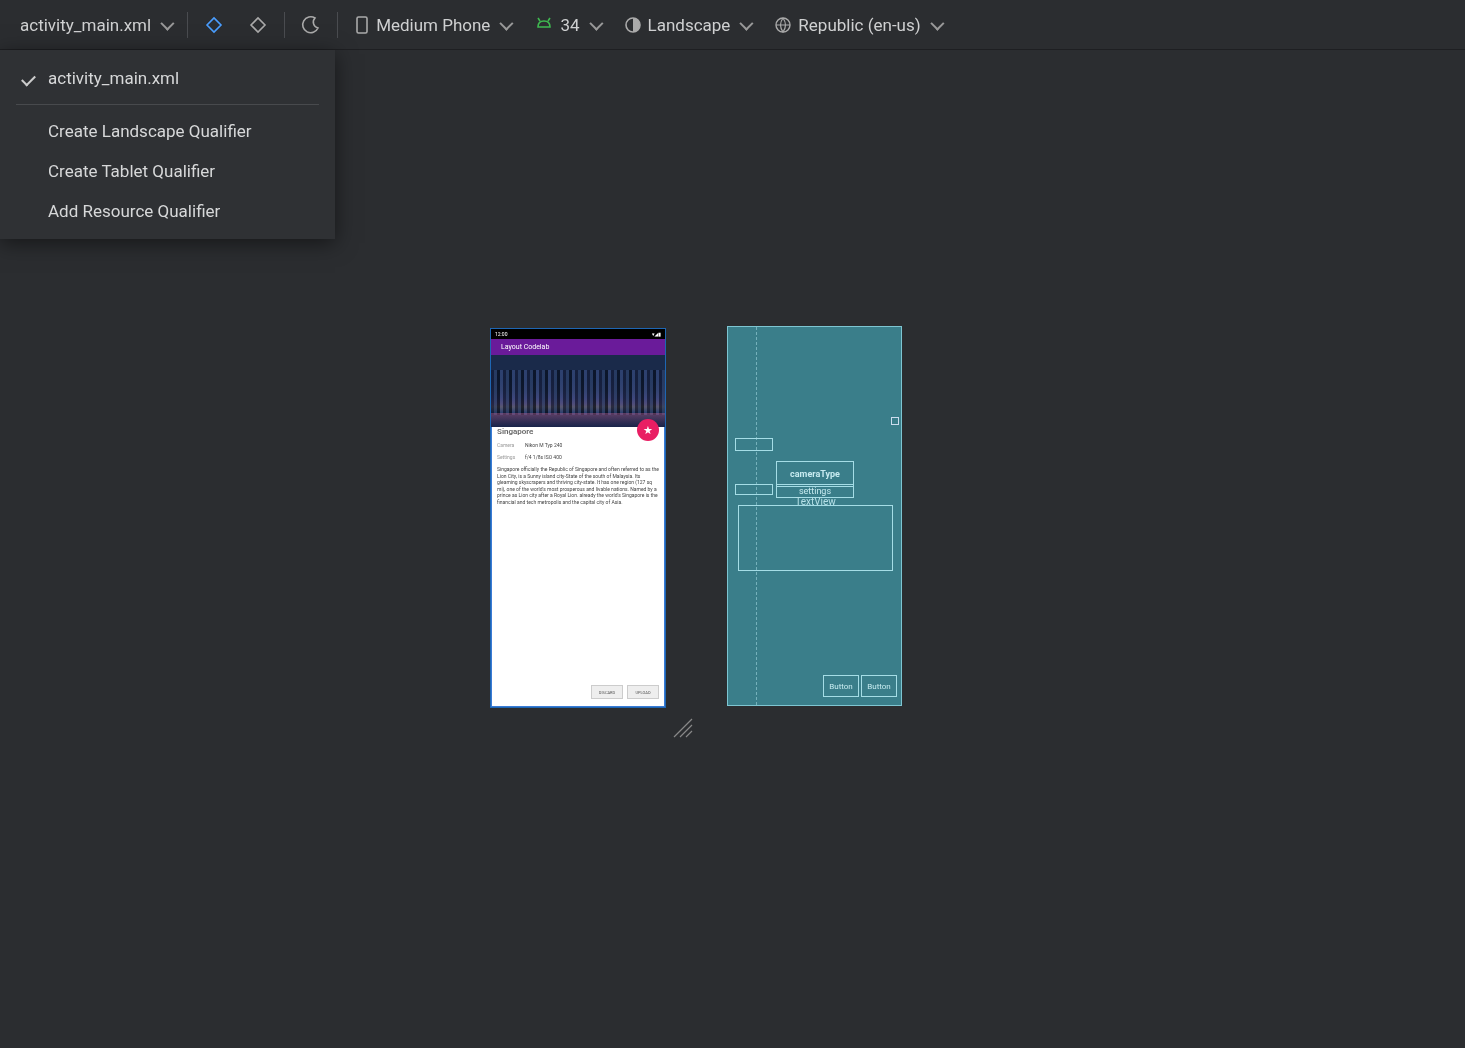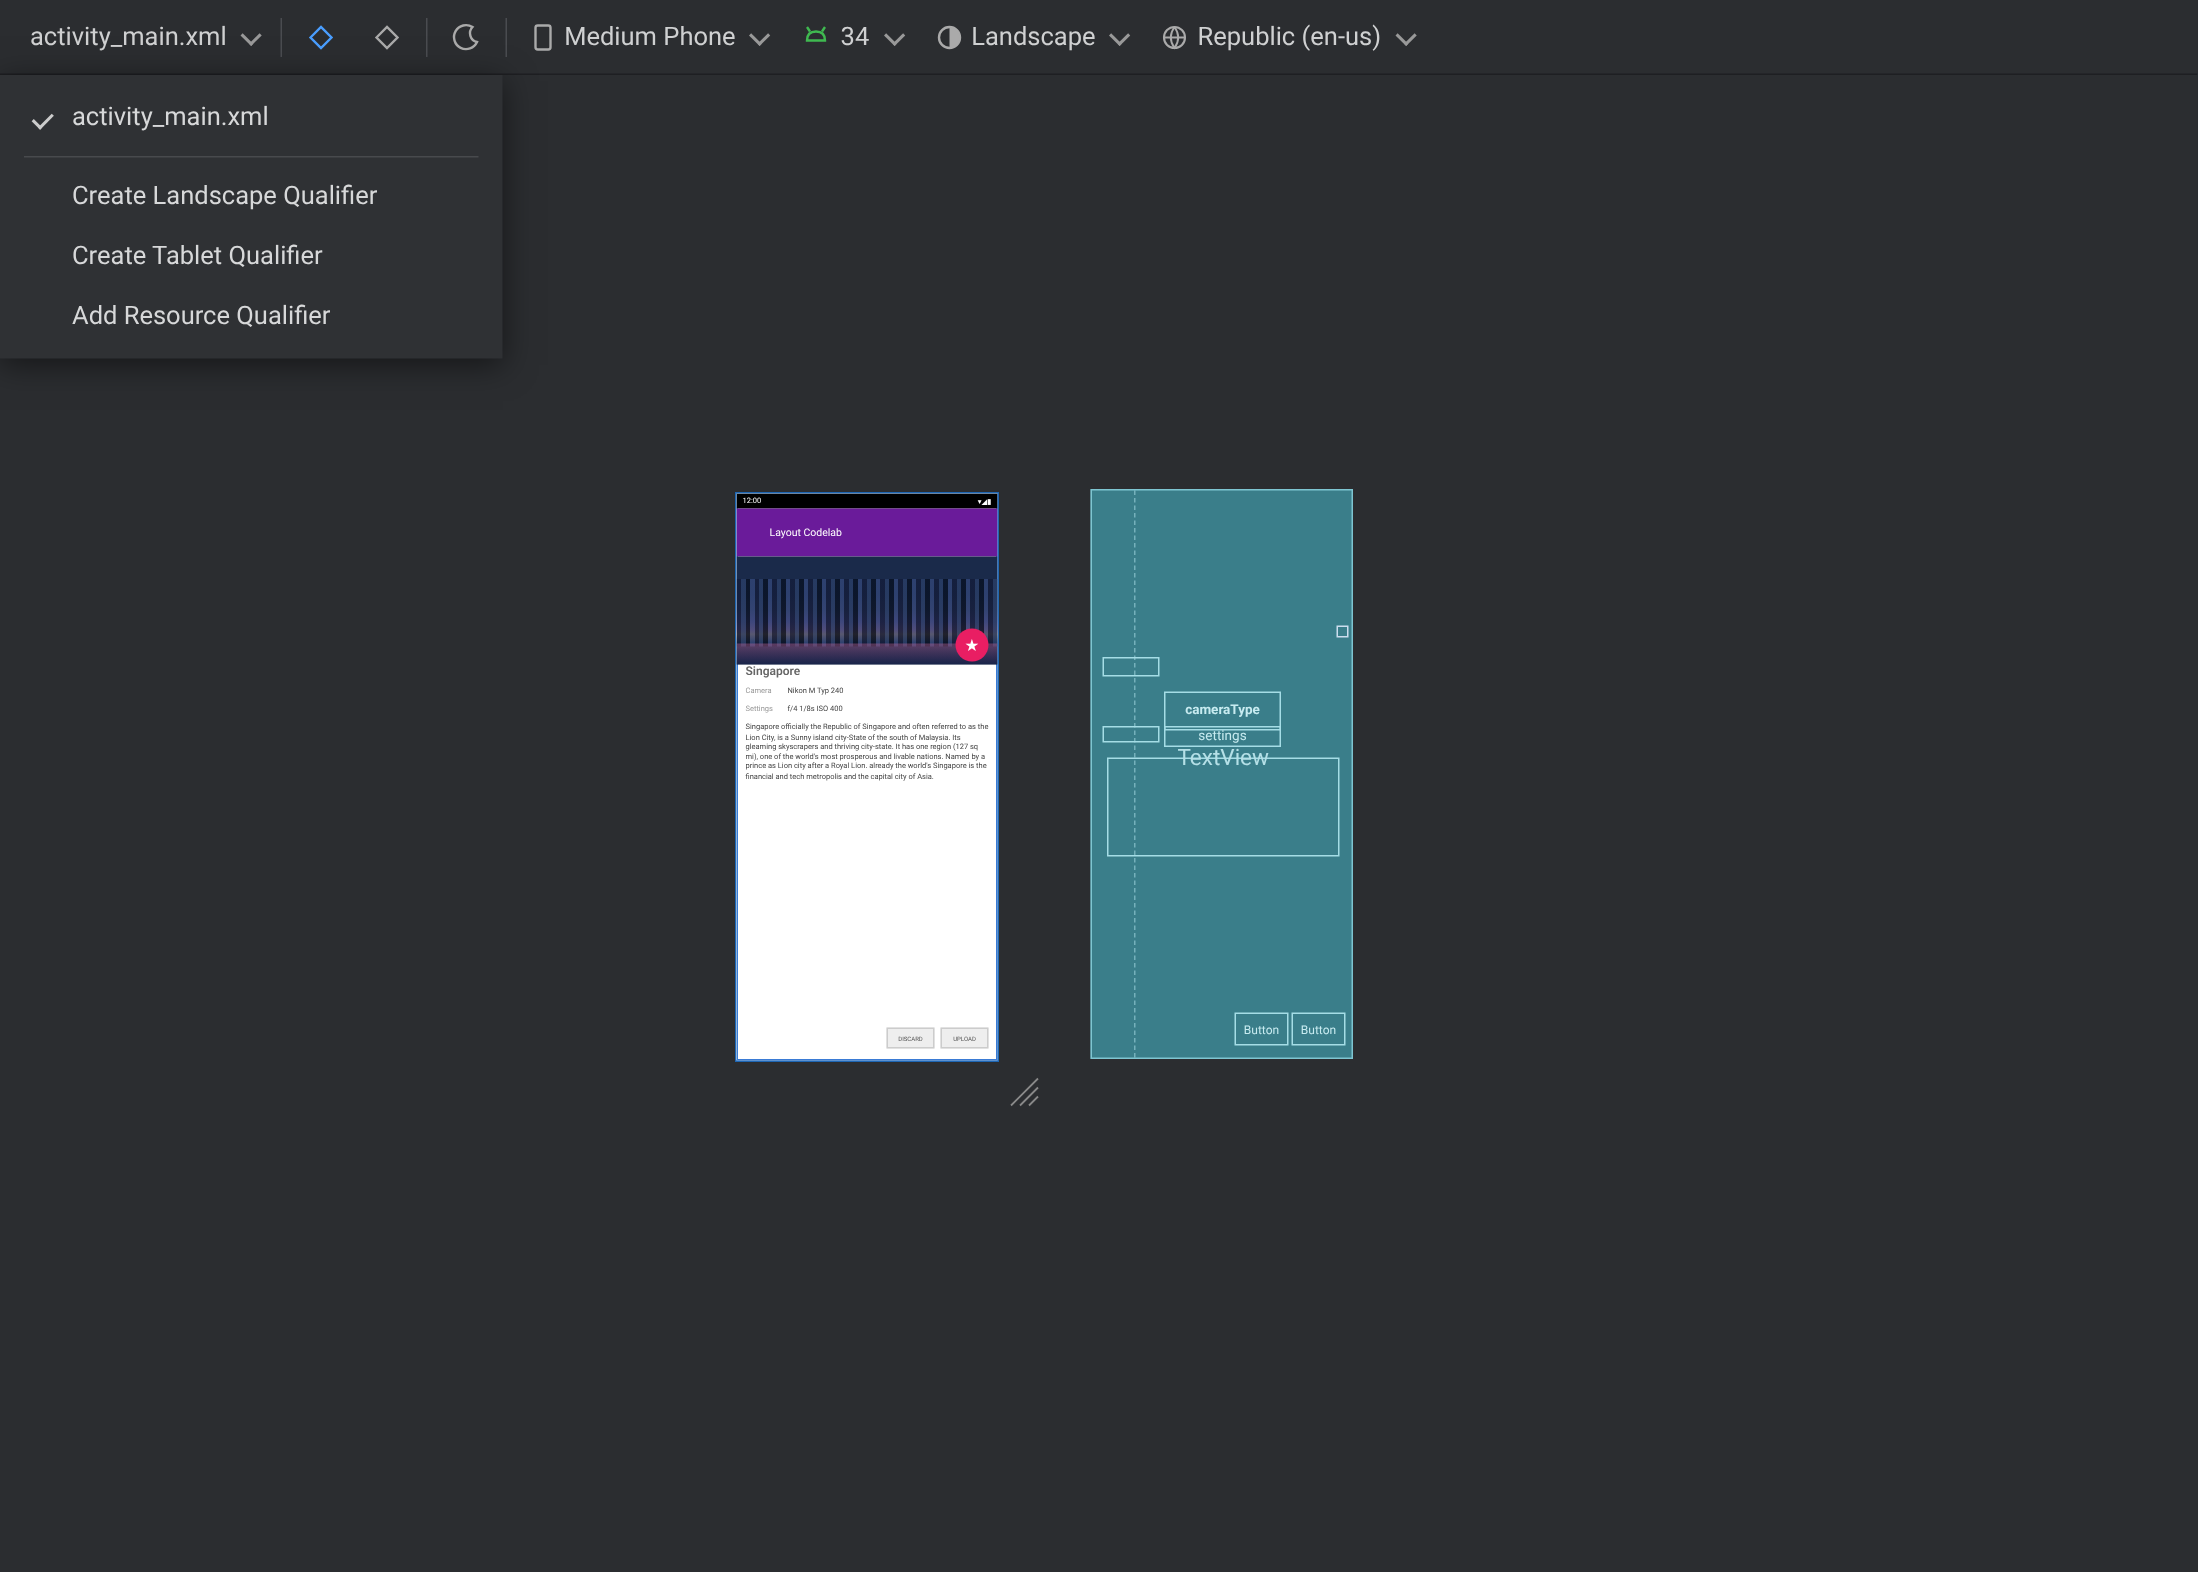--- a/index.html
+++ b/index.html
@@ -94,24 +94,24 @@
     box-shadow: 0 0 0 1px #3a7bd5 inset;
     overflow: hidden;
   }
   .status-bar {
     height: 10px; background: #000;
     display:flex; justify-content:space-between;
     align-items:center; padding:0 4px;
     color:#fff; font-size:5px;
   }
   .app-bar {
-    height: 32px; background: #6a1b9a;
+    height: 16px; background: #6a1b9a;
     color:#fff; font-size:7px;
     display:flex; align-items:center;
-    padding-left:22px;
+    padding-left:10px;
   }
   .hero {
     height: 72px;
     background: linear-gradient(to bottom,
       #1a2a4a 0%, #1a2a4a 35%,
       #3a3a5a 50%, #6a4a8a 60%,
       #c76a8a 68%, #f0a050 72%,
       #1a2a4a 80%, #0a1a3a 100%);
     position: relative;
     overflow: hidden;
@@ -190,21 +190,21 @@
   .bp-image::after{
     content:""; position:absolute; top:6px; left:6px; right:10px; height:48px;
     background: linear-gradient(135deg, transparent 0 25%, #a5dde6 25% 27%, transparent 27% 48%, #a5dde6 48% 50%, transparent 50% 100%);
     opacity:.4;
     border-bottom:1px solid #a5dde6;
   }
   .bp-small1 { top:111px; left:7px; width:38px; height:13px; }
   .bp-camera { top:134px; left:48px; width:78px; height:26px; font-size:9px; font-style:normal;font-weight:bold;}
   .bp-small2 { top:157px; left:7px; width:38px; height:11px; }
   .bp-settings { top:157px; left:48px; width:78px; height:14px; font-size:9px; font-style:normal;}
-  .bp-textview { top:178px; left:10px; width:155px; height:66px; font-size:15px; font-style:normal; align-items:flex-start; padding-top:-6px;}
+  .bp-textview { top:178px; left:10px; width:155px; height:66px; font-size:10px; font-style:normal; align-items:flex-start; padding-top:-6px;}
   .bp-textview span{ position:absolute; top:-10px; color:#b5e0e7;}
   .bp-btn1 { bottom:8px; right:42px; width:36px; height:22px; font-size:8px; font-style:normal;}
   .bp-btn2 { bottom:8px; right:4px; width:36px; height:22px; font-size:8px; font-style:normal;}
   .bp-handle { position:absolute; width:8px; height:8px; border:1px solid #cde; right:2px; top:90px;}
 
   .resize-handle {
     position:absolute;
     left: 670px; top:665px;
     width:26px; height:26px;
     color:#888; font-size:20px;

